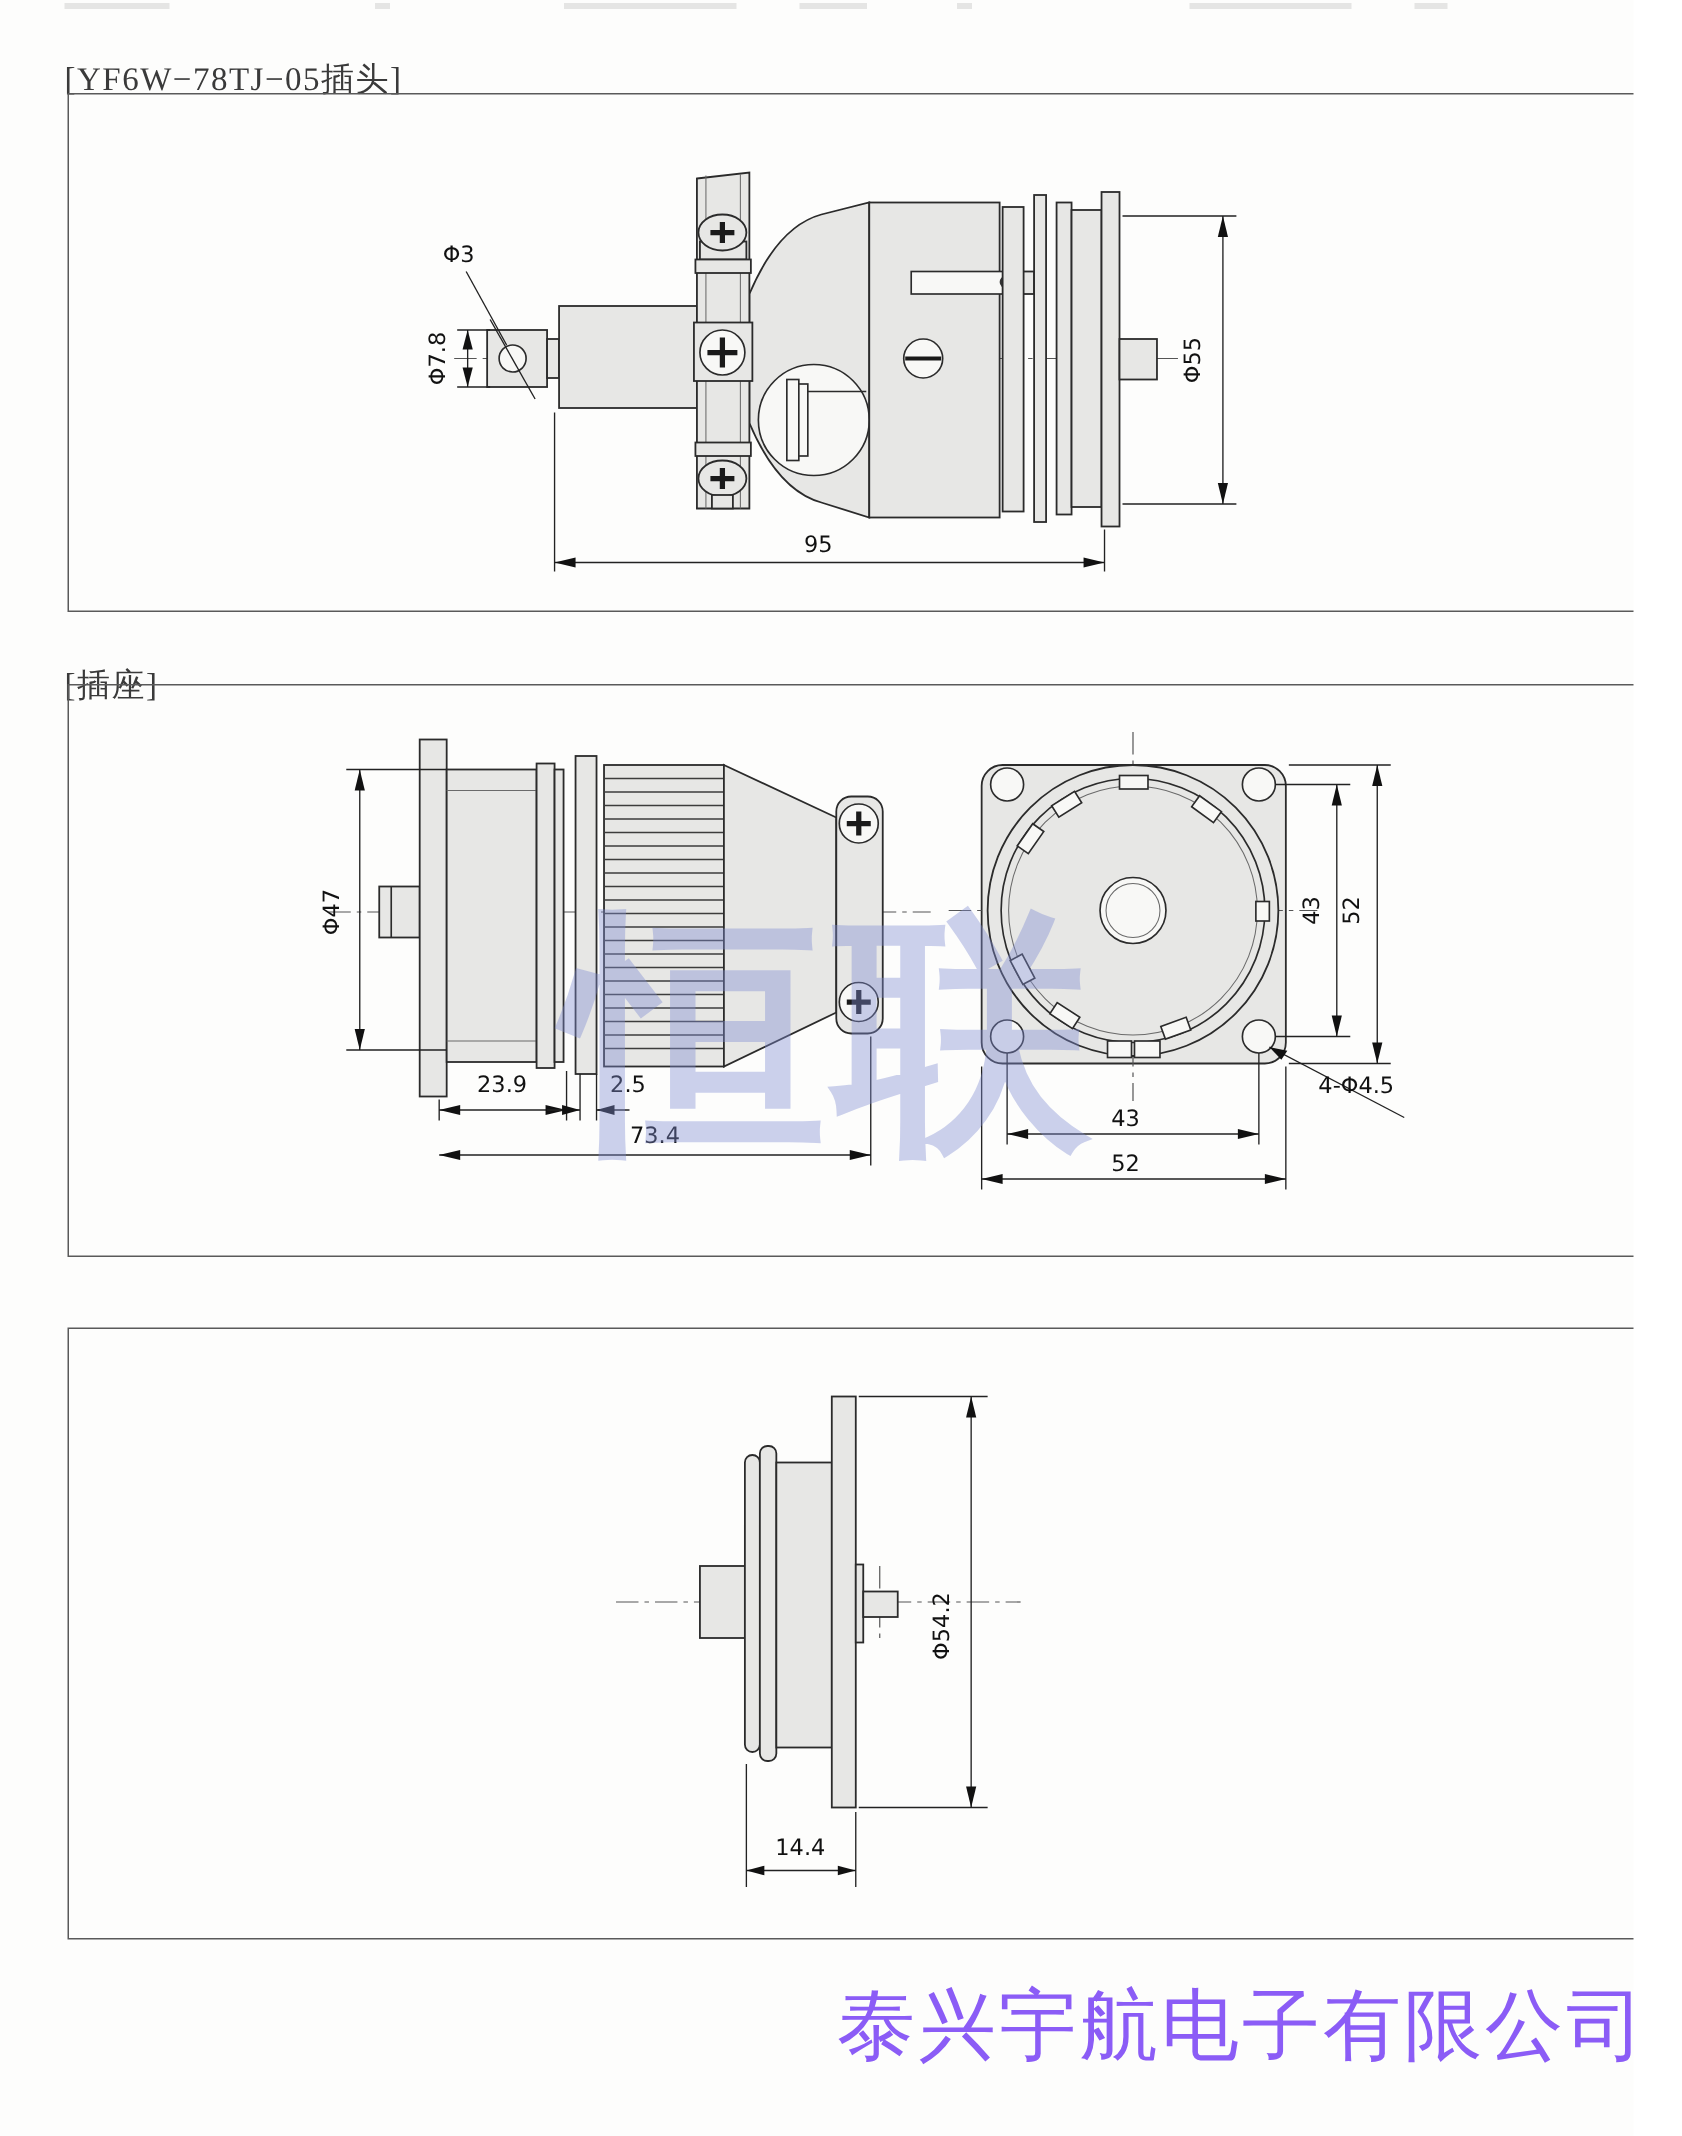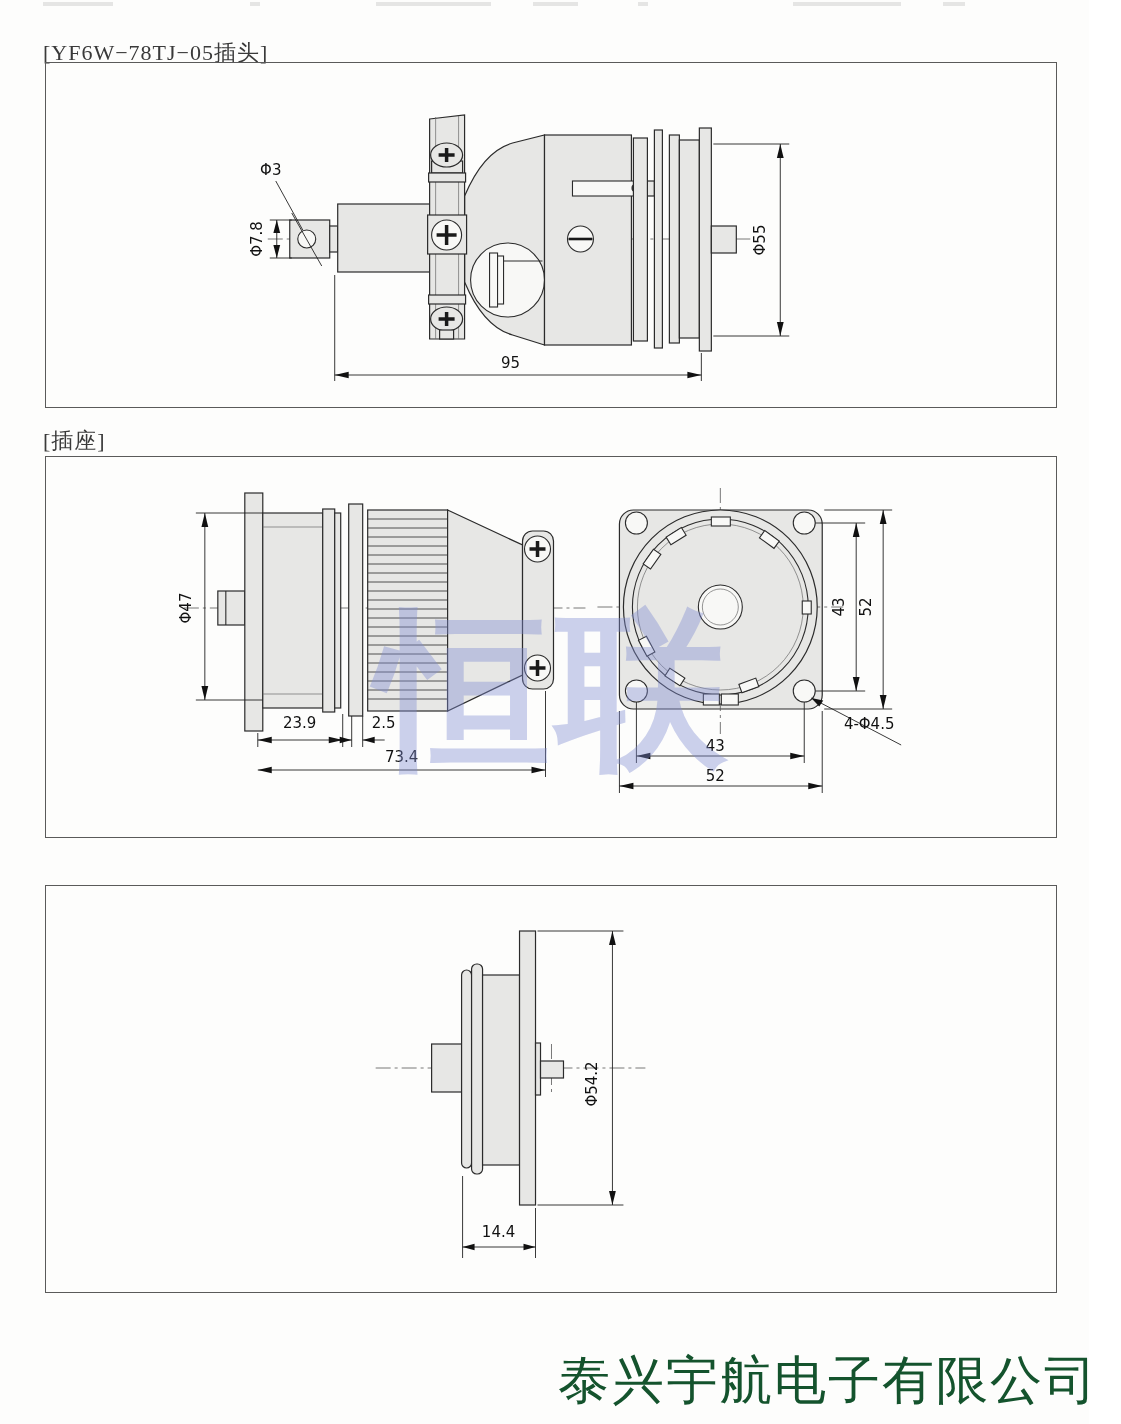--- a/index.html
+++ b/index.html
@@ -1,38 +1,38 @@
 <!DOCTYPE html>
 <html><head>
 <meta charset="utf-8">
 <style>
   html,body{margin:0;padding:0;background:#ffffff;}
   .page{position:relative;width:1089px;height:1424px;background:#fdfdfc;overflow:hidden;
         font-family:"Liberation Serif",serif;text-align:center;}
   .remnant{position:absolute;top:2px;height:4px;background:#dcdcdc;opacity:.75;}
   .panel-title{position:absolute;left:43px;font-size:22px;color:#3a3a3a;letter-spacing:1px;
                font-family:"Liberation Serif",serif;white-space:nowrap;}
-  .panel-box{position:absolute;left:45px;width:1010px;border:1.5px solid #5a5a5a;background:transparent;}
+  .panel-box{position:absolute;left:45px;width:1010px;border:1.5px solid #5a5a5a;background:transparent;padding-left:35px;}
   .panel-box svg{display:block;}
   svg text{font-family:"DejaVu Sans",sans-serif;font-size:15px;fill:#111;}
   .part{fill:#e7e7e5;stroke:#2b2b2b;stroke-width:1.2;}
   .white{fill:#f8f8f6;stroke:#2b2b2b;stroke-width:1.1;}
   .ln{fill:none;stroke:#2b2b2b;stroke-width:1.1;}
   .thin{fill:none;stroke:#6a6a6a;stroke-width:.7;}
   .cl{fill:none;stroke:#555;stroke-width:.8;stroke-dasharray:15 4 3 4;}
   .dim{fill:none;stroke:#222;stroke-width:.9;}
   .arr{fill:#111;stroke:none;}
   .scr{fill:none;stroke:#1a1a1a;stroke-width:3.5;}
   .slot{fill:none;stroke:#1a1a1a;stroke-width:2.6;}
   .ribs{fill:none;stroke:#3c3c3c;stroke-width:.9;}
   .wm-center{position:absolute;left:378px;top:588px;font-size:172px;line-height:1.2;
              letter-spacing:6px;color:rgba(128,140,210,0.40);font-weight:bold;
              font-family:Liberation Serif, serif;white-space:nowrap;pointer-events:none;}
-  .wm-footer{position:absolute;left:558px;top:1346px;font-size:52px;letter-spacing:2px;
-             color:#14532d;font-family:Liberation Sans, sans-serif;white-space:nowrap;}
+  .wm-footer{position:absolute;left:558px;top:1316px;font-size:52px;letter-spacing:2px;
+             color:#8b5cf6;font-family:Liberation Sans, sans-serif;white-space:nowrap;}
 </style>
 </head>
 <body>
 
 <div class="page">
 
   <div class="remnant" style="left:43px;width:70px;"></div>
   <div class="remnant" style="left:250px;width:10px;"></div>
   <div class="remnant" style="left:376px;width:115px;"></div>
   <div class="remnant" style="left:533px;width:45px;"></div>
@@ -106,21 +106,21 @@
 
       <g>
         <path class="dim" d="M289 212V318M656 290V318M289 312H656"></path>
         <polygon class="arr" points="289,312 303,308.7 303,315.3"></polygon>
         <polygon class="arr" points="656,312 642,308.7 642,315.3"></polygon>
         <text x="465" y="305" text-anchor="middle">95</text>
       </g>
     </svg>
   </div>
 
-  <div class="panel-title" style="top:426px;">[插座]</div>
+  <div class="panel-title" style="top:442px;">[插座]</div>
 
   <div class="panel-box" style="top:456px;height:380px;">
     <svg width="1007" height="377" viewBox="0 0 1008 377" preserveAspectRatio="none">
 
       <g>
         <path class="cl" d="M138 151H540"></path>
         <rect class="part" x="172" y="134" width="27" height="34"></rect>
         <path class="ln" d="M180 134V168"></path>
         <rect class="part" x="199" y="36" width="18" height="238"></rect>
         <rect class="part" x="217" y="56" width="60" height="195"></rect>

